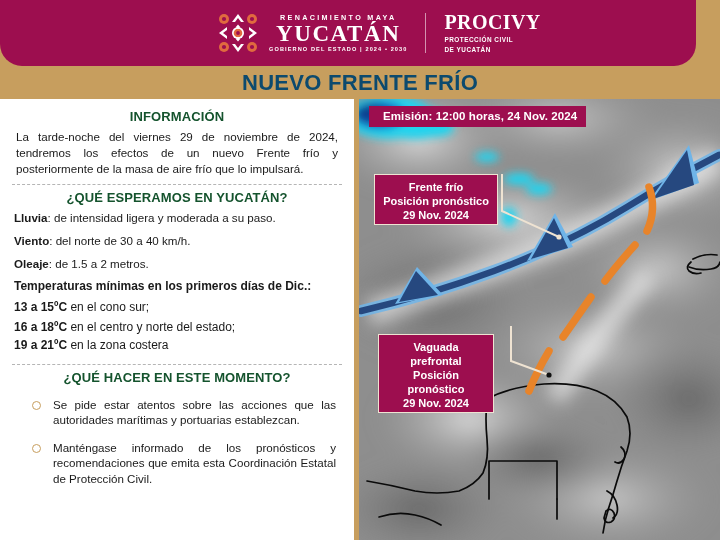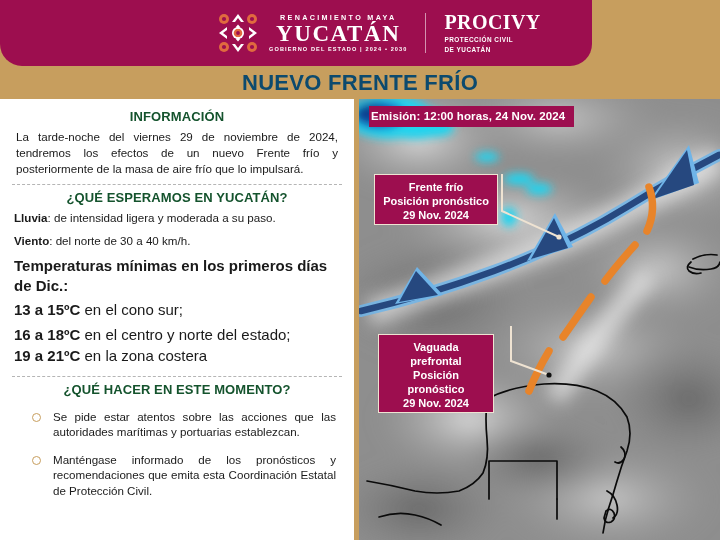--- a/index.html
+++ b/index.html
@@ -18,21 +18,21 @@
   
   #infographic {
     position: absolute;
     left: 0; top: 0;
     width: 720px; height: 540px;
     background: #c79e5e;
   }
   #header-bar {
     position: absolute;
     left: 0; top: 0;
-    width: 592px;
+    width: 696px;
     height: 66px;
     background: #9d0e4f;
     border-bottom-left-radius: 22px;
     border-bottom-right-radius: 22px;
     box-sizing: border-box;
   }
   #logo-wrap {
     position: absolute;
     left: 216px; top: 10px;
     height: 46px;
@@ -167,21 +167,21 @@
     margin: 7px 2px 5px 2px;
   }
   .expect-line {
     font-size: 11.6px;
     color: #1a1a1a;
     line-height: 1.3;
     margin: 0 0 8px 4px;
   }
   .expect-line b { font-weight: bold; }
   .temp-line {
-    font-size: 15px;
+    font-size: 12px;
     color: #1a1a1a;
     line-height: 1.3;
     margin: 0 0 5px 4px;
   }
   .temp-line.tight { margin-bottom: 2px; }
   .temp-head { margin-bottom: 5px; }
 
   .reco-item {
     display: flex;
     align-items: flex-start;
@@ -216,21 +216,21 @@
     left: 0; top: 0;
     width: 361px; height: 441px;
   }
   #emission-badge {
     position: absolute;
     left: 10px; top: 7px;
     background: #9d0e4f;
     color: #ffffff;
     font-size: 11.5px;
     font-weight: bold;
-    padding: 4px 9px 5px 2px;
+    padding: 4px 9px 5px 14px;
     letter-spacing: 0.1px;
     white-space: nowrap;
   }
   .map-callout {
     position: absolute;
     background: #9d0e4f;
     border: 1.5px solid #efe3d2;
     color: #ffffff;
     font-size: 11px;
     font-weight: bold;
@@ -313,20 +313,21 @@
 
       <div class="section-heading">INFORMACIÓN</div>
       <div id="intro-text">La tarde-noche del viernes 29 de noviembre de 2024, tendremos los efectos de un nuevo Frente frío y posteriormente de la masa de aire frío que lo impulsará.</div>
 
       <hr class="dashed-sep">
 
       <div class="section-heading">¿QUÉ ESPERAMOS EN YUCATÁN?</div>
 
       <div class="expect-line"><b>Lluvia</b><span>: de intensidad  ligera y moderada  a su paso.</span></div>
       <div class="expect-line"><b>Viento</b><span>: del norte de 30 a 40 km/h.</span></div>
+      <div class="expect-line"><b>Oleaje</b><span>: de 1.5 a 2 metros.</span></div>
 
       <div class="temp-line temp-head"><b>Temperaturas mínimas en los primeros días de Dic.:</b></div>
 
       <div class="temp-line"><b>13 a 15ºC</b><span> en el cono sur;</span></div>
       <div class="temp-line tight"><b>16 a 18ºC</b><span> en el centro y norte del estado;</span></div>
       <div class="temp-line"><b>19 a 21ºC</b><span> en la zona costera</span></div>
 
       <hr class="dashed-sep" style="margin-top:10px">
 
       <div class="section-heading" style="margin-bottom:12px">¿QUÉ HACER EN ESTE MOMENTO?</div>

